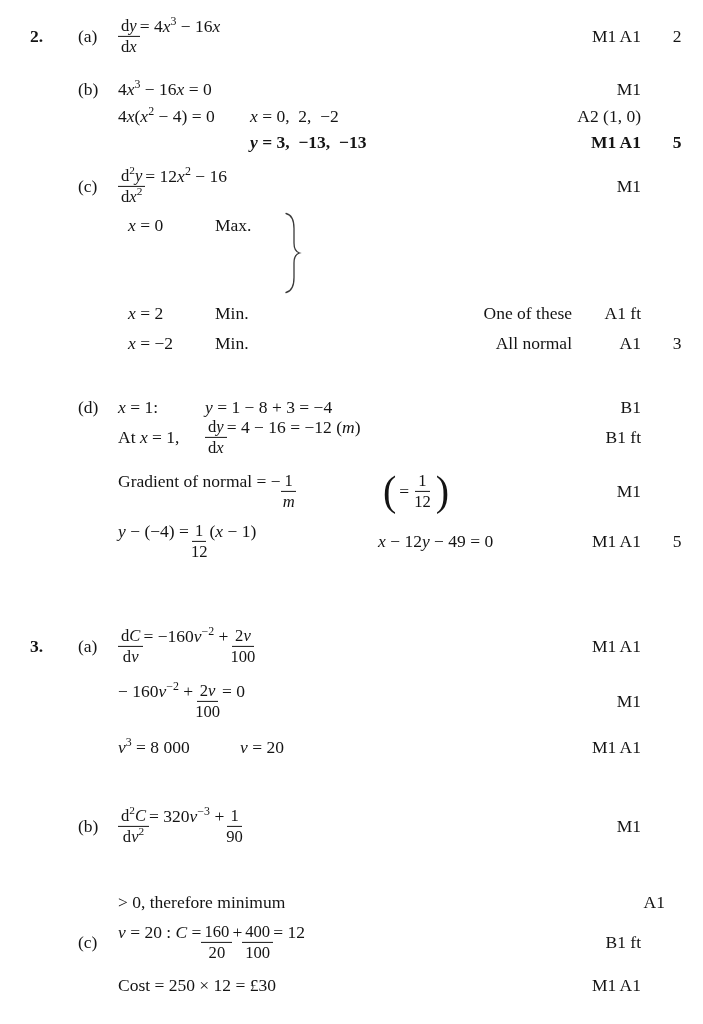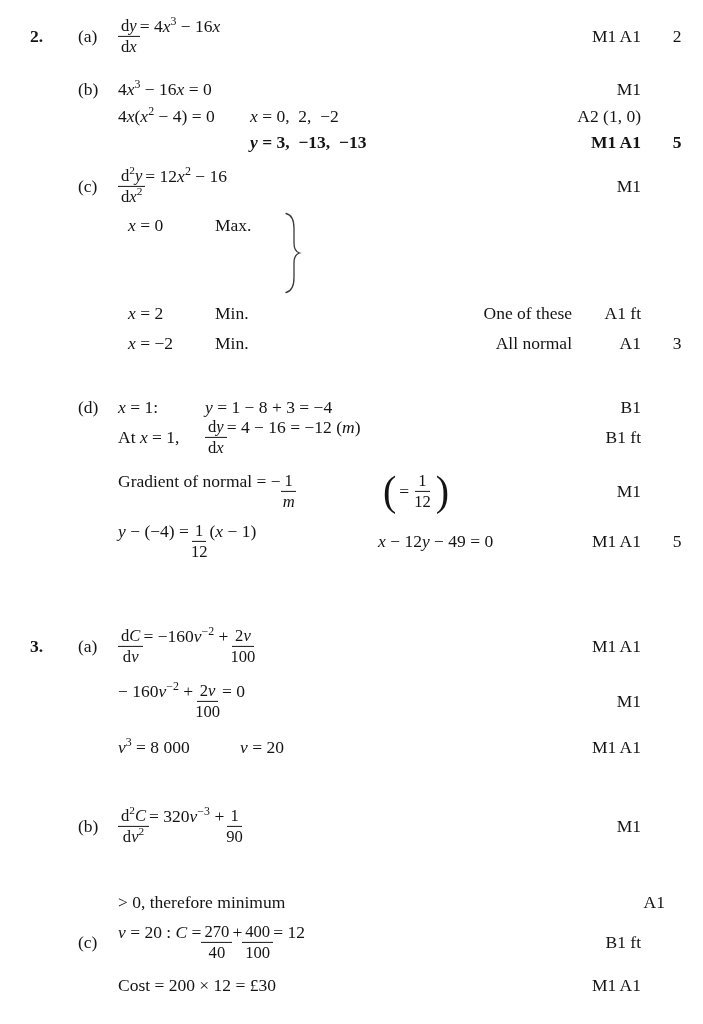--- a/index.html
+++ b/index.html
@@ -227,31 +227,31 @@
   <div class="row" style="top:889px;height:26px;padding-left:24px;">
     <span class="cell work">&gt; 0, therefore minimum</span>
     <span class="cell marks">A1</span>
   </div>
 
   <div class="row" style="top:916px;height:52px;">
     <span class="cell plabel">(c)</span>
     <span class="cell work flexcell">
       <span><i>v</i> = 20 : <i>C</i> =</span>
       <span class="frac">
-        <span class="fn">270</span>
-        <span class="fd">40</span>
+        <span class="fn">160</span>
+        <span class="fd">20</span>
       </span>
       <span>+</span>
       <span class="frac">
         <span class="fn">400</span>
         <span class="fd">100</span>
       </span>
       <span>= 12</span>
     </span>
     <span class="cell marks">B1 ft</span>
   </div>
 
   <div class="row" style="top:972px;height:26px;">
-    <span class="cell work">Cost = 200 × 12 = £30</span>
+    <span class="cell work">Cost = 250 × 12 = £30</span>
     <span class="cell marks">M1 A1</span>
   </div>
 
 </div>
 
 </body></html>

